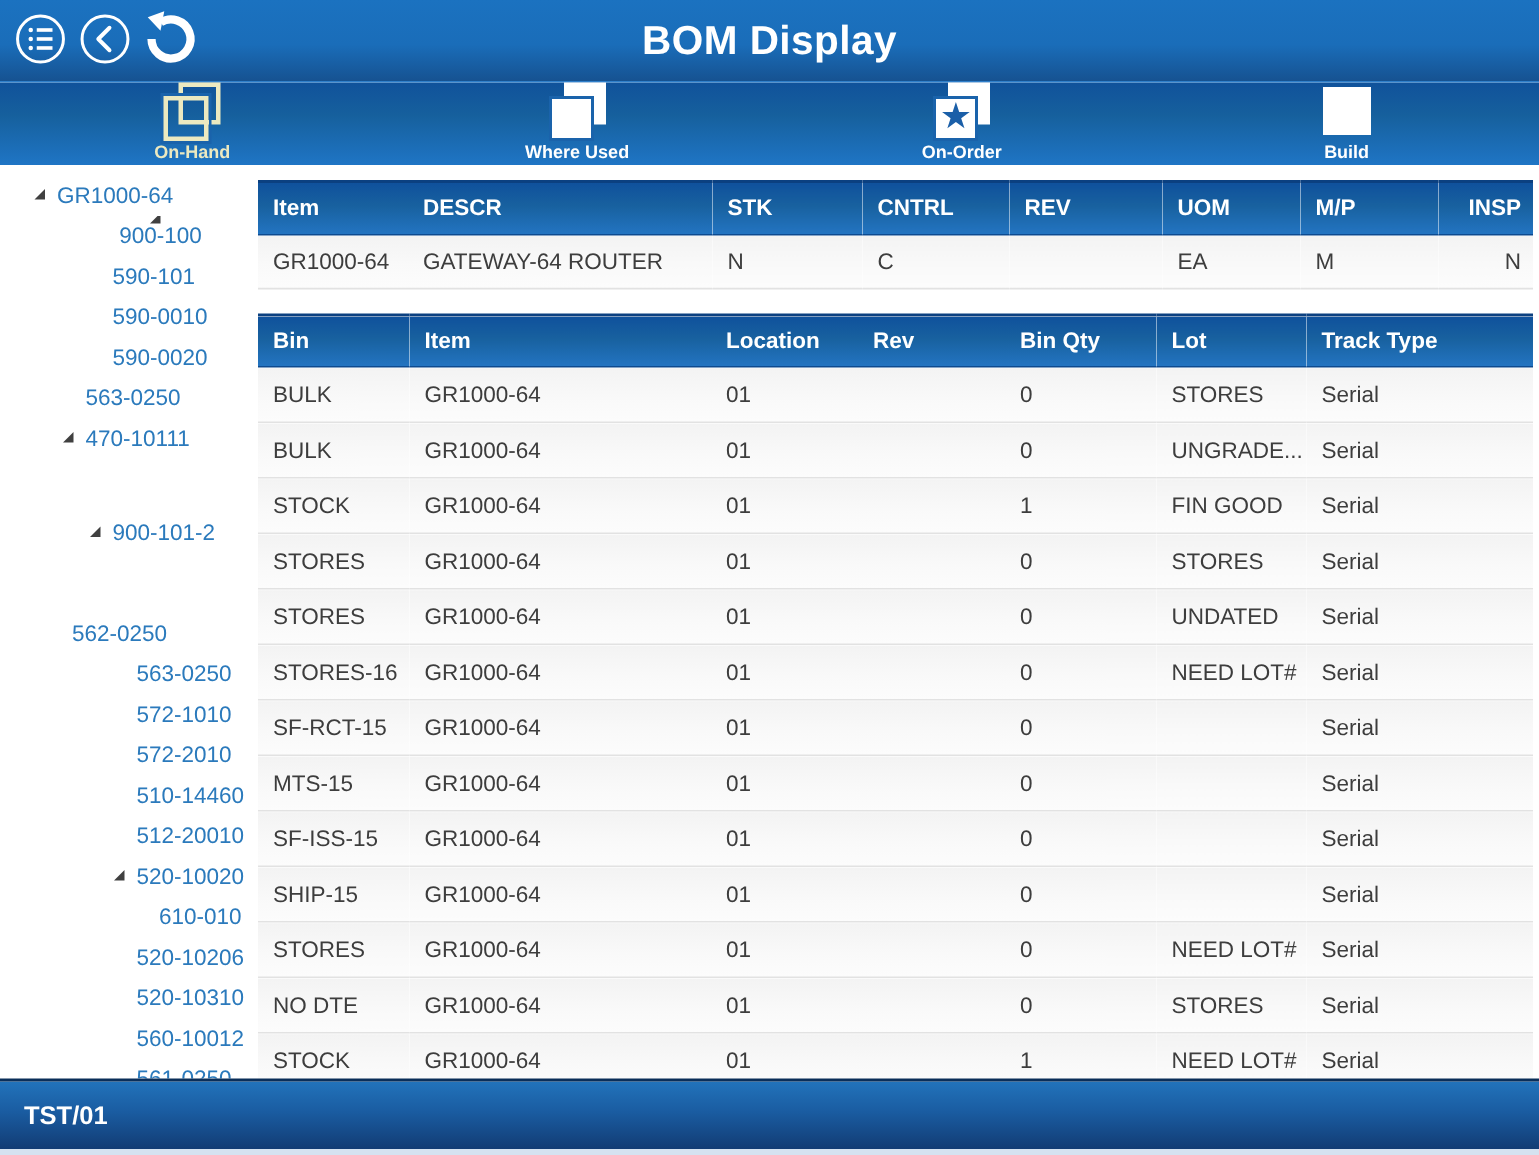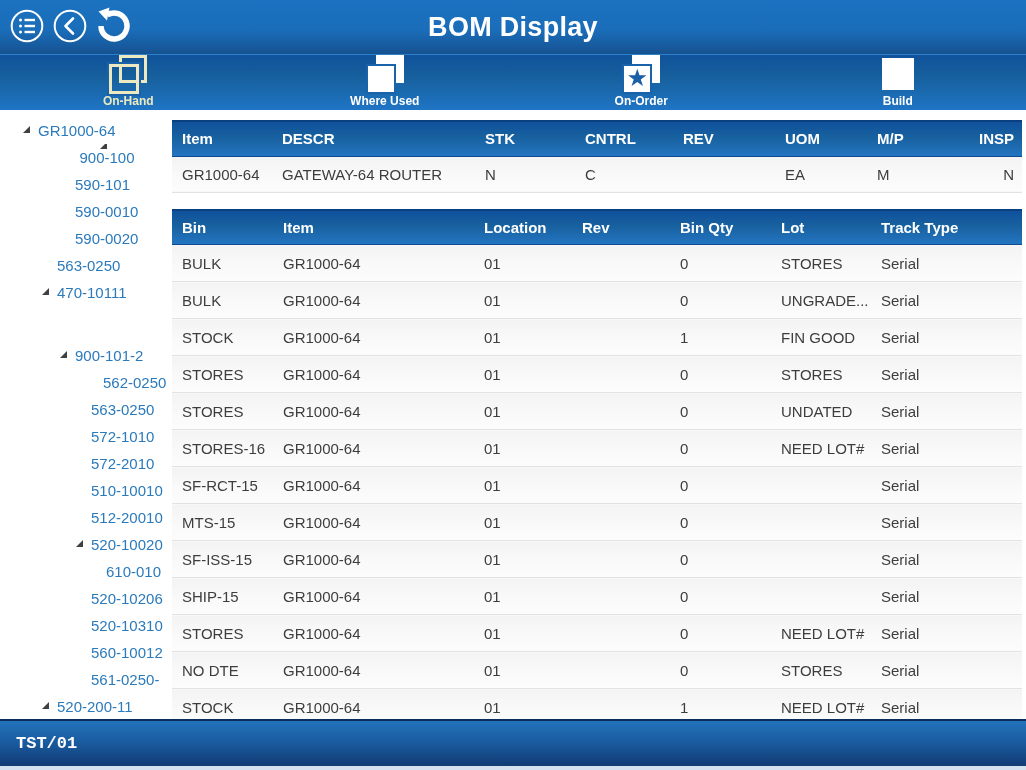--- a/index.html
+++ b/index.html
@@ -86,21 +86,21 @@
   #item-table td { height:36px; }
   #item-table th:last-child, #item-table td:last-child { text-align:right; padding-right:8px; }
   .table-gap { height:16px; }
 
   
   .statusbar {
     flex:0 0 47px; height:47px;
     background:linear-gradient(180deg,#2273bb 0%,#1a5ca1 45%,#123c74 100%);
     border-top:2px solid #0a2e59;
     display:flex; align-items:center; padding-left:16px;
-    color:#fff; font-size:17px; font-weight:bold;font-family:Liberation Mono, monospace;
+    color:#fff; font-size:17px; font-weight:bold;
   }
   .bottom-strip { flex:0 0 4px; background:#d5e2f0; }
 </style>
 </head>
 <body>
 
 <div class="app">
 
   <header class="titlebar">
     <button class="icon-btn">
@@ -190,34 +190,34 @@
           <span>563-0250</span>
         </div>
         <div class="tree-item" style="padding-left: 42px;">
           <span class="expander"></span>
           <span>470-10111</span>
         </div>
         <div class="tree-item" style="padding-left: 60px; margin-top: 36px;">
           <span class="expander"></span>
           <span>900-101-2</span>
         </div>
-        <div class="tree-item" style="padding-left: 103px;">
+        <div class="tree-item" style="padding-left: 48px; margin-top: 40px;">
           <span>562-0250</span>
         </div>
         <div class="tree-item" style="padding-left: 91px;">
           <span>563-0250</span>
         </div>
         <div class="tree-item" style="padding-left: 91px;">
           <span>572-1010</span>
         </div>
         <div class="tree-item" style="padding-left: 91px;">
           <span>572-2010</span>
         </div>
         <div class="tree-item" style="padding-left: 91px;">
-          <span>510-10010</span>
+          <span>510-14460</span>
         </div>
         <div class="tree-item" style="padding-left: 91px;">
           <span>512-20010</span>
         </div>
         <div class="tree-item" style="padding-left: 76px;">
           <span class="expander"></span>
           <span>520-10020</span>
         </div>
         <div class="tree-item" style="padding-left: 106px;">
           <span>610-010</span>

